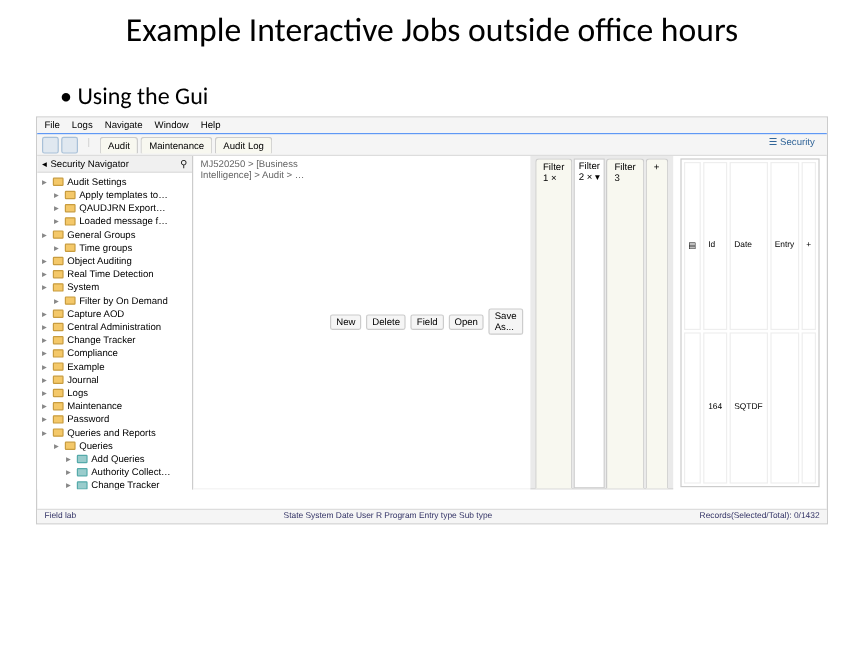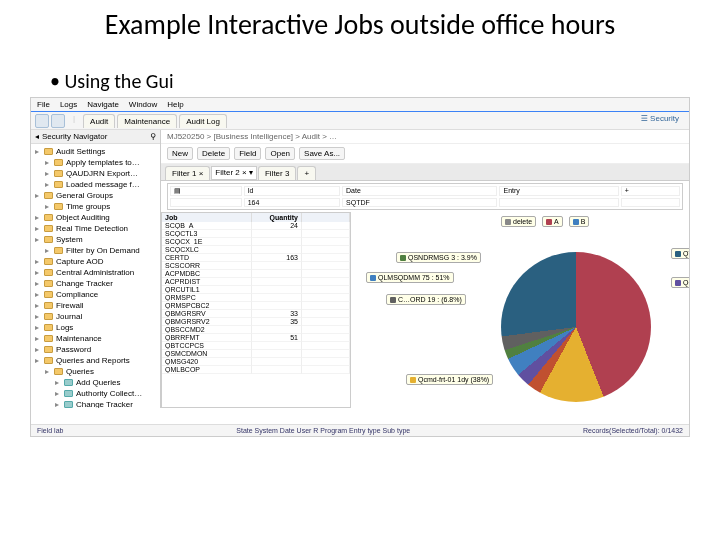--- a/index.html
+++ b/index.html
@@ -15,21 +15,21 @@
   .tb-icon { width: 14px; height: 14px; background: #e0e8f0; border: 1px solid #a8c0d8; border-radius: 2px; }
   .toolbar .lbl { margin-left: auto; color: #336699; padding-right: 6px; }
   .body { display: flex; height: calc(100% - 60px); }
   .sidebar { width: 130px; border-right: 1px solid #ccc; overflow: hidden; background: #fff; }
   .sbhdr { display:flex; align-items:center; padding: 2px 4px; background: #f0f0f0; border-bottom: 1px solid #ddd; }
   .tree { padding: 2px 0; }
   .tree-item { display: flex; align-items: center; gap: 3px; padding: 1px 4px; white-space: nowrap; overflow: hidden; text-overflow: ellipsis; }
   .folder-icon { width: 9px; height: 7px; background: #f4c869; border: 1px solid #c89c3f; border-radius: 1px; display:inline-block; flex-shrink:0;}
   .folder-icon.blue{background:#9cc;border-color:#5aa;}
   .arr { display:inline-block; width:6px; color:#888; flex-shrink:0;}
-  .main { flex:1; display:flex; flex-direction:column; overflow:hidden; }
+  .main { flex:1; display:flex; flex-direction:row; overflow:hidden; }
   .tabs { display:flex; gap:1px; padding:2px 4px 0 4px; background:#eaeaea; border-bottom:1px solid #ccc; }
   .tab { padding:2px 6px; background:#f8f8f0; border:1px solid #ccc; border-bottom:none; border-radius:3px 3px 0 0; font-size:8px; }
   .subrow { display:flex; gap:4px; padding:3px 6px; border-bottom:1px solid #eee; align-items:center; }
   .btn { padding:1px 4px; background:#f5f5f5; border:1px solid #ccc; border-radius:2px; font-size:8px; }
   .drop { padding:1px 3px; background:#fff; border:1px solid #ccc; font-size:8px; }
   .tinytbl { font-size:7px; border:1px solid #ccc; margin:2px 6px; }
   .tinytbl td{ border:1px solid #eee; padding:0 3px; }
   .content { flex:1; display:flex; overflow:hidden; }
   .datatbl { width:190px; border:1px solid #ccc; font-size:7px; overflow:hidden; }
   .datatbl .hd{ display:flex; background:#eef2f8; font-weight:bold; }
@@ -144,21 +144,21 @@
             <span>Change Tracker</span>
           </div>
           <div class="tree-item" style="padding-left: 4px;">
             <span class="arr">▸</span>
             <span class="folder-icon"></span>
             <span>Compliance</span>
           </div>
           <div class="tree-item" style="padding-left: 4px;">
             <span class="arr">▸</span>
             <span class="folder-icon"></span>
-            <span>Firewall</span>
+            <span>Example</span>
           </div>
           <div class="tree-item" style="padding-left: 4px;">
             <span class="arr">▸</span>
             <span class="folder-icon"></span>
             <span>Journal</span>
           </div>
           <div class="tree-item" style="padding-left: 4px;">
             <span class="arr">▸</span>
             <span class="folder-icon"></span>
             <span>Logs</span>

